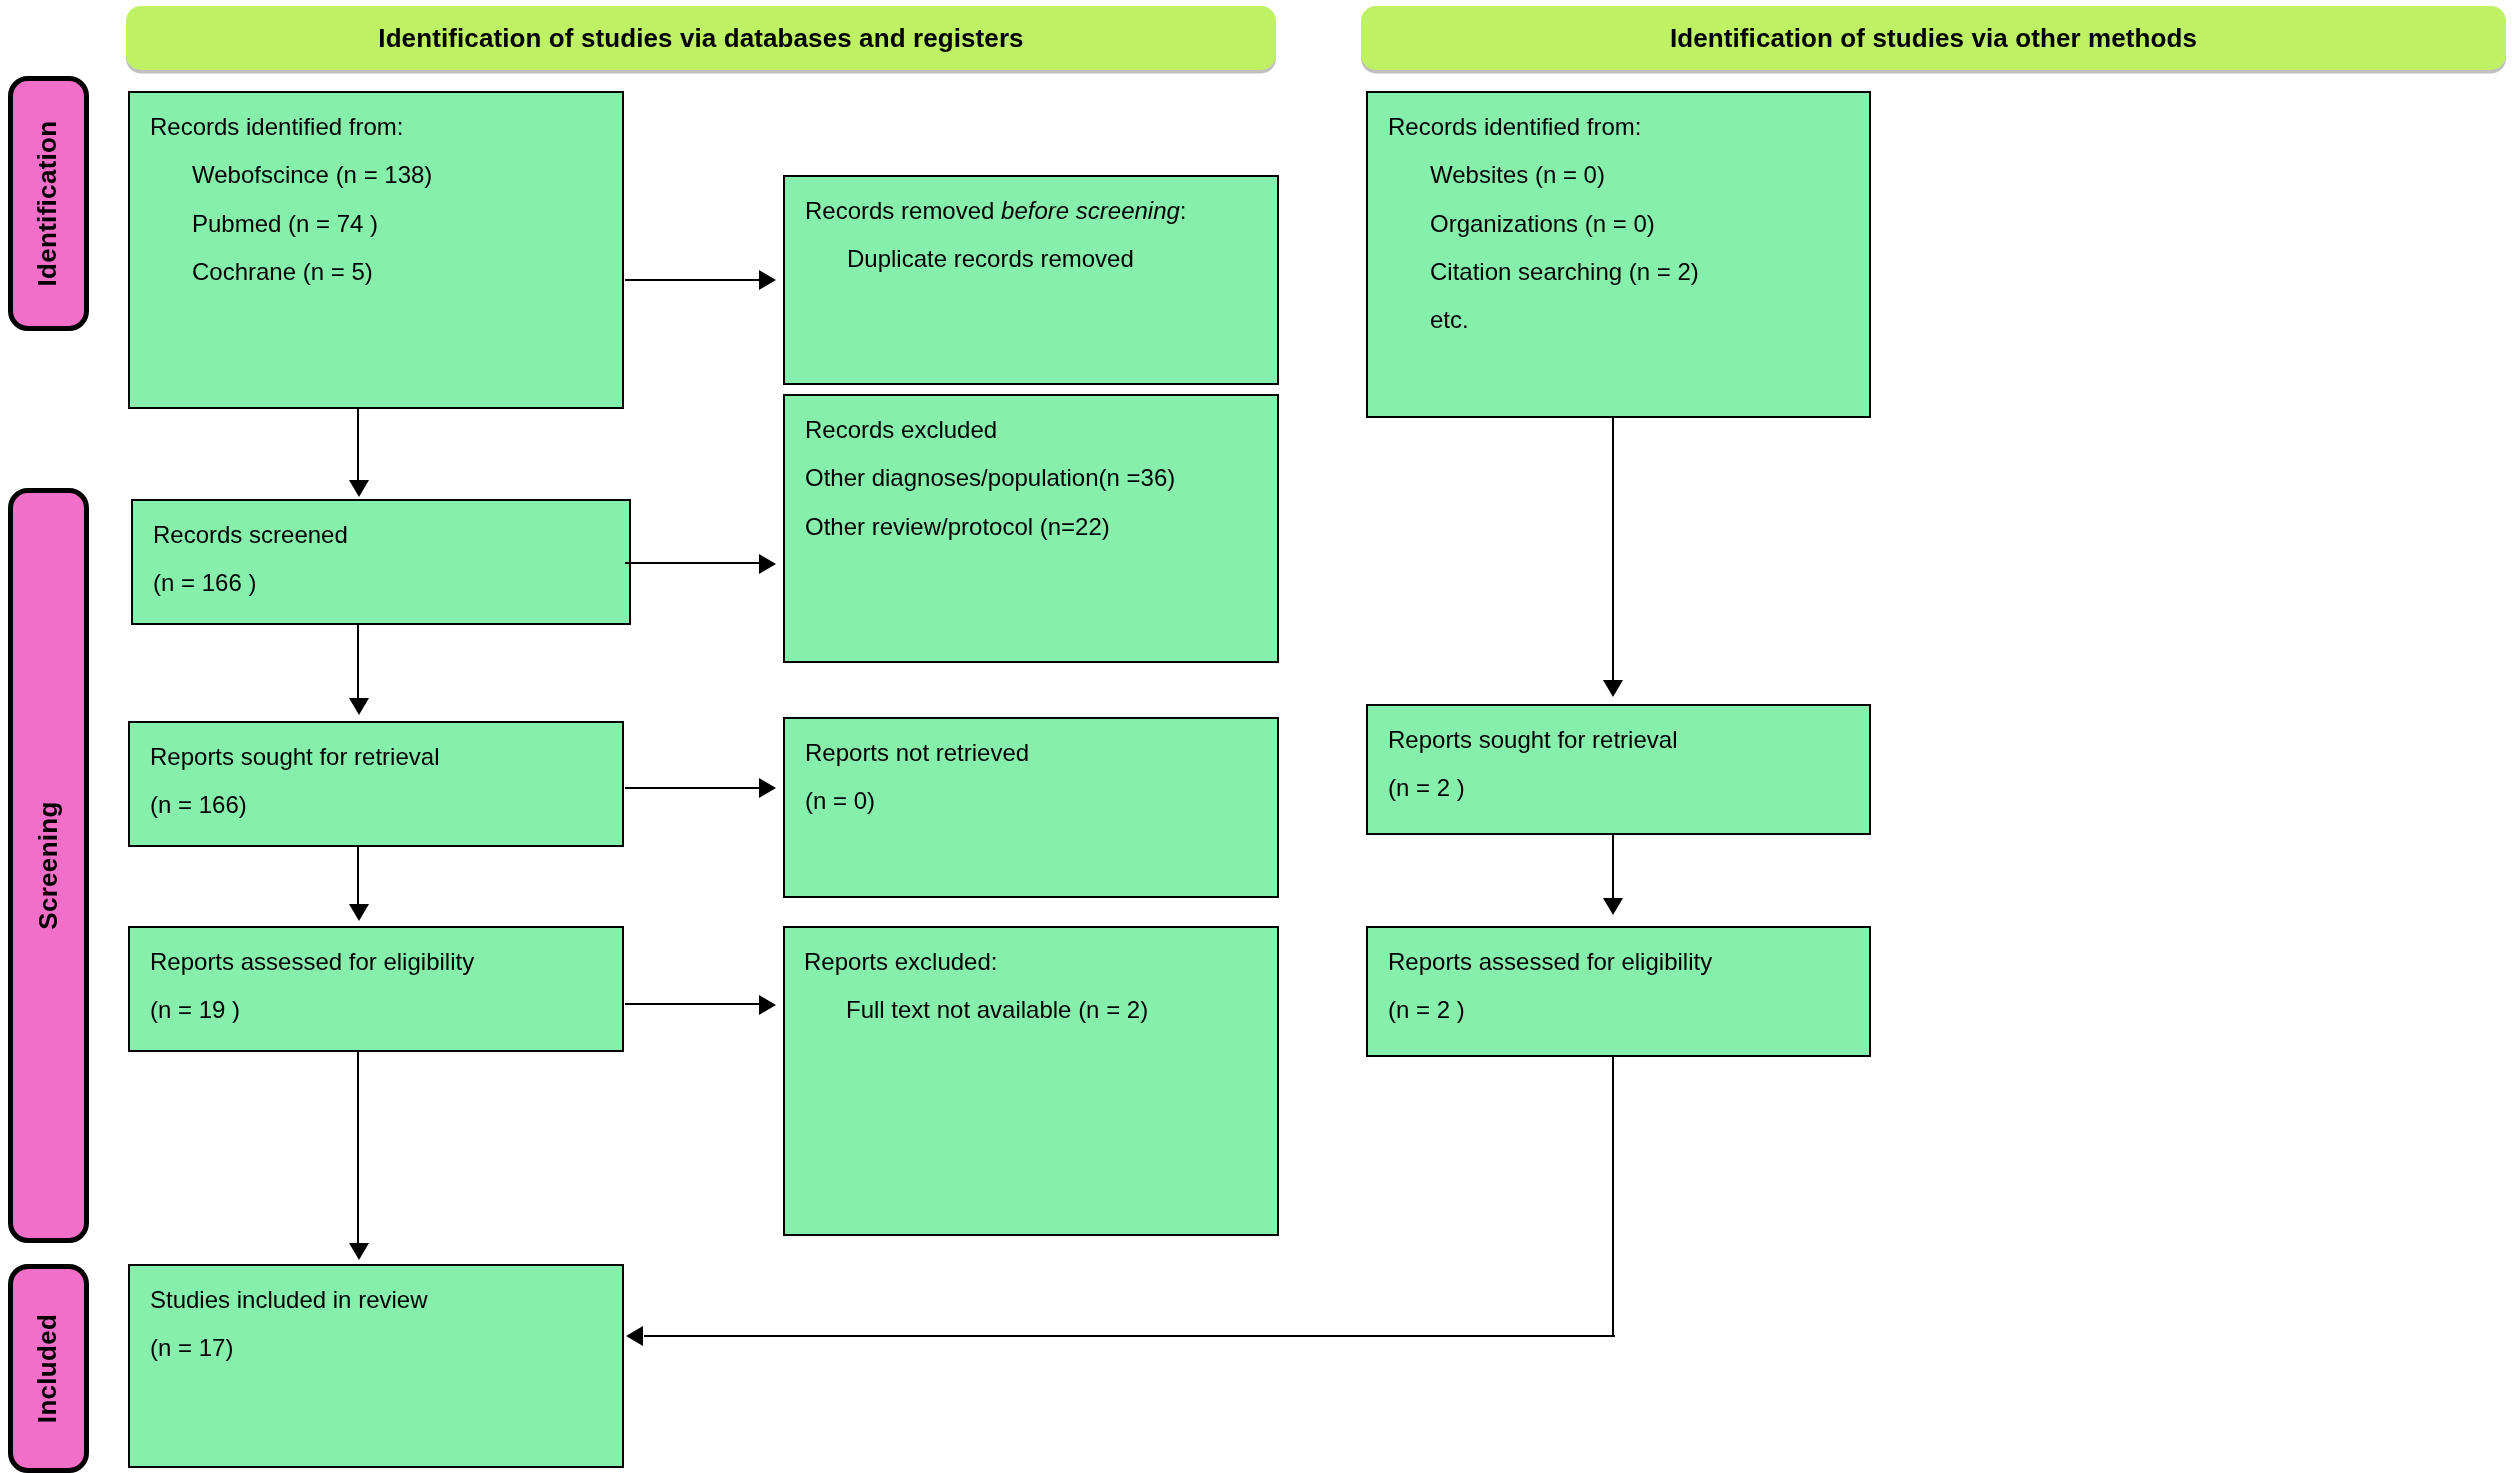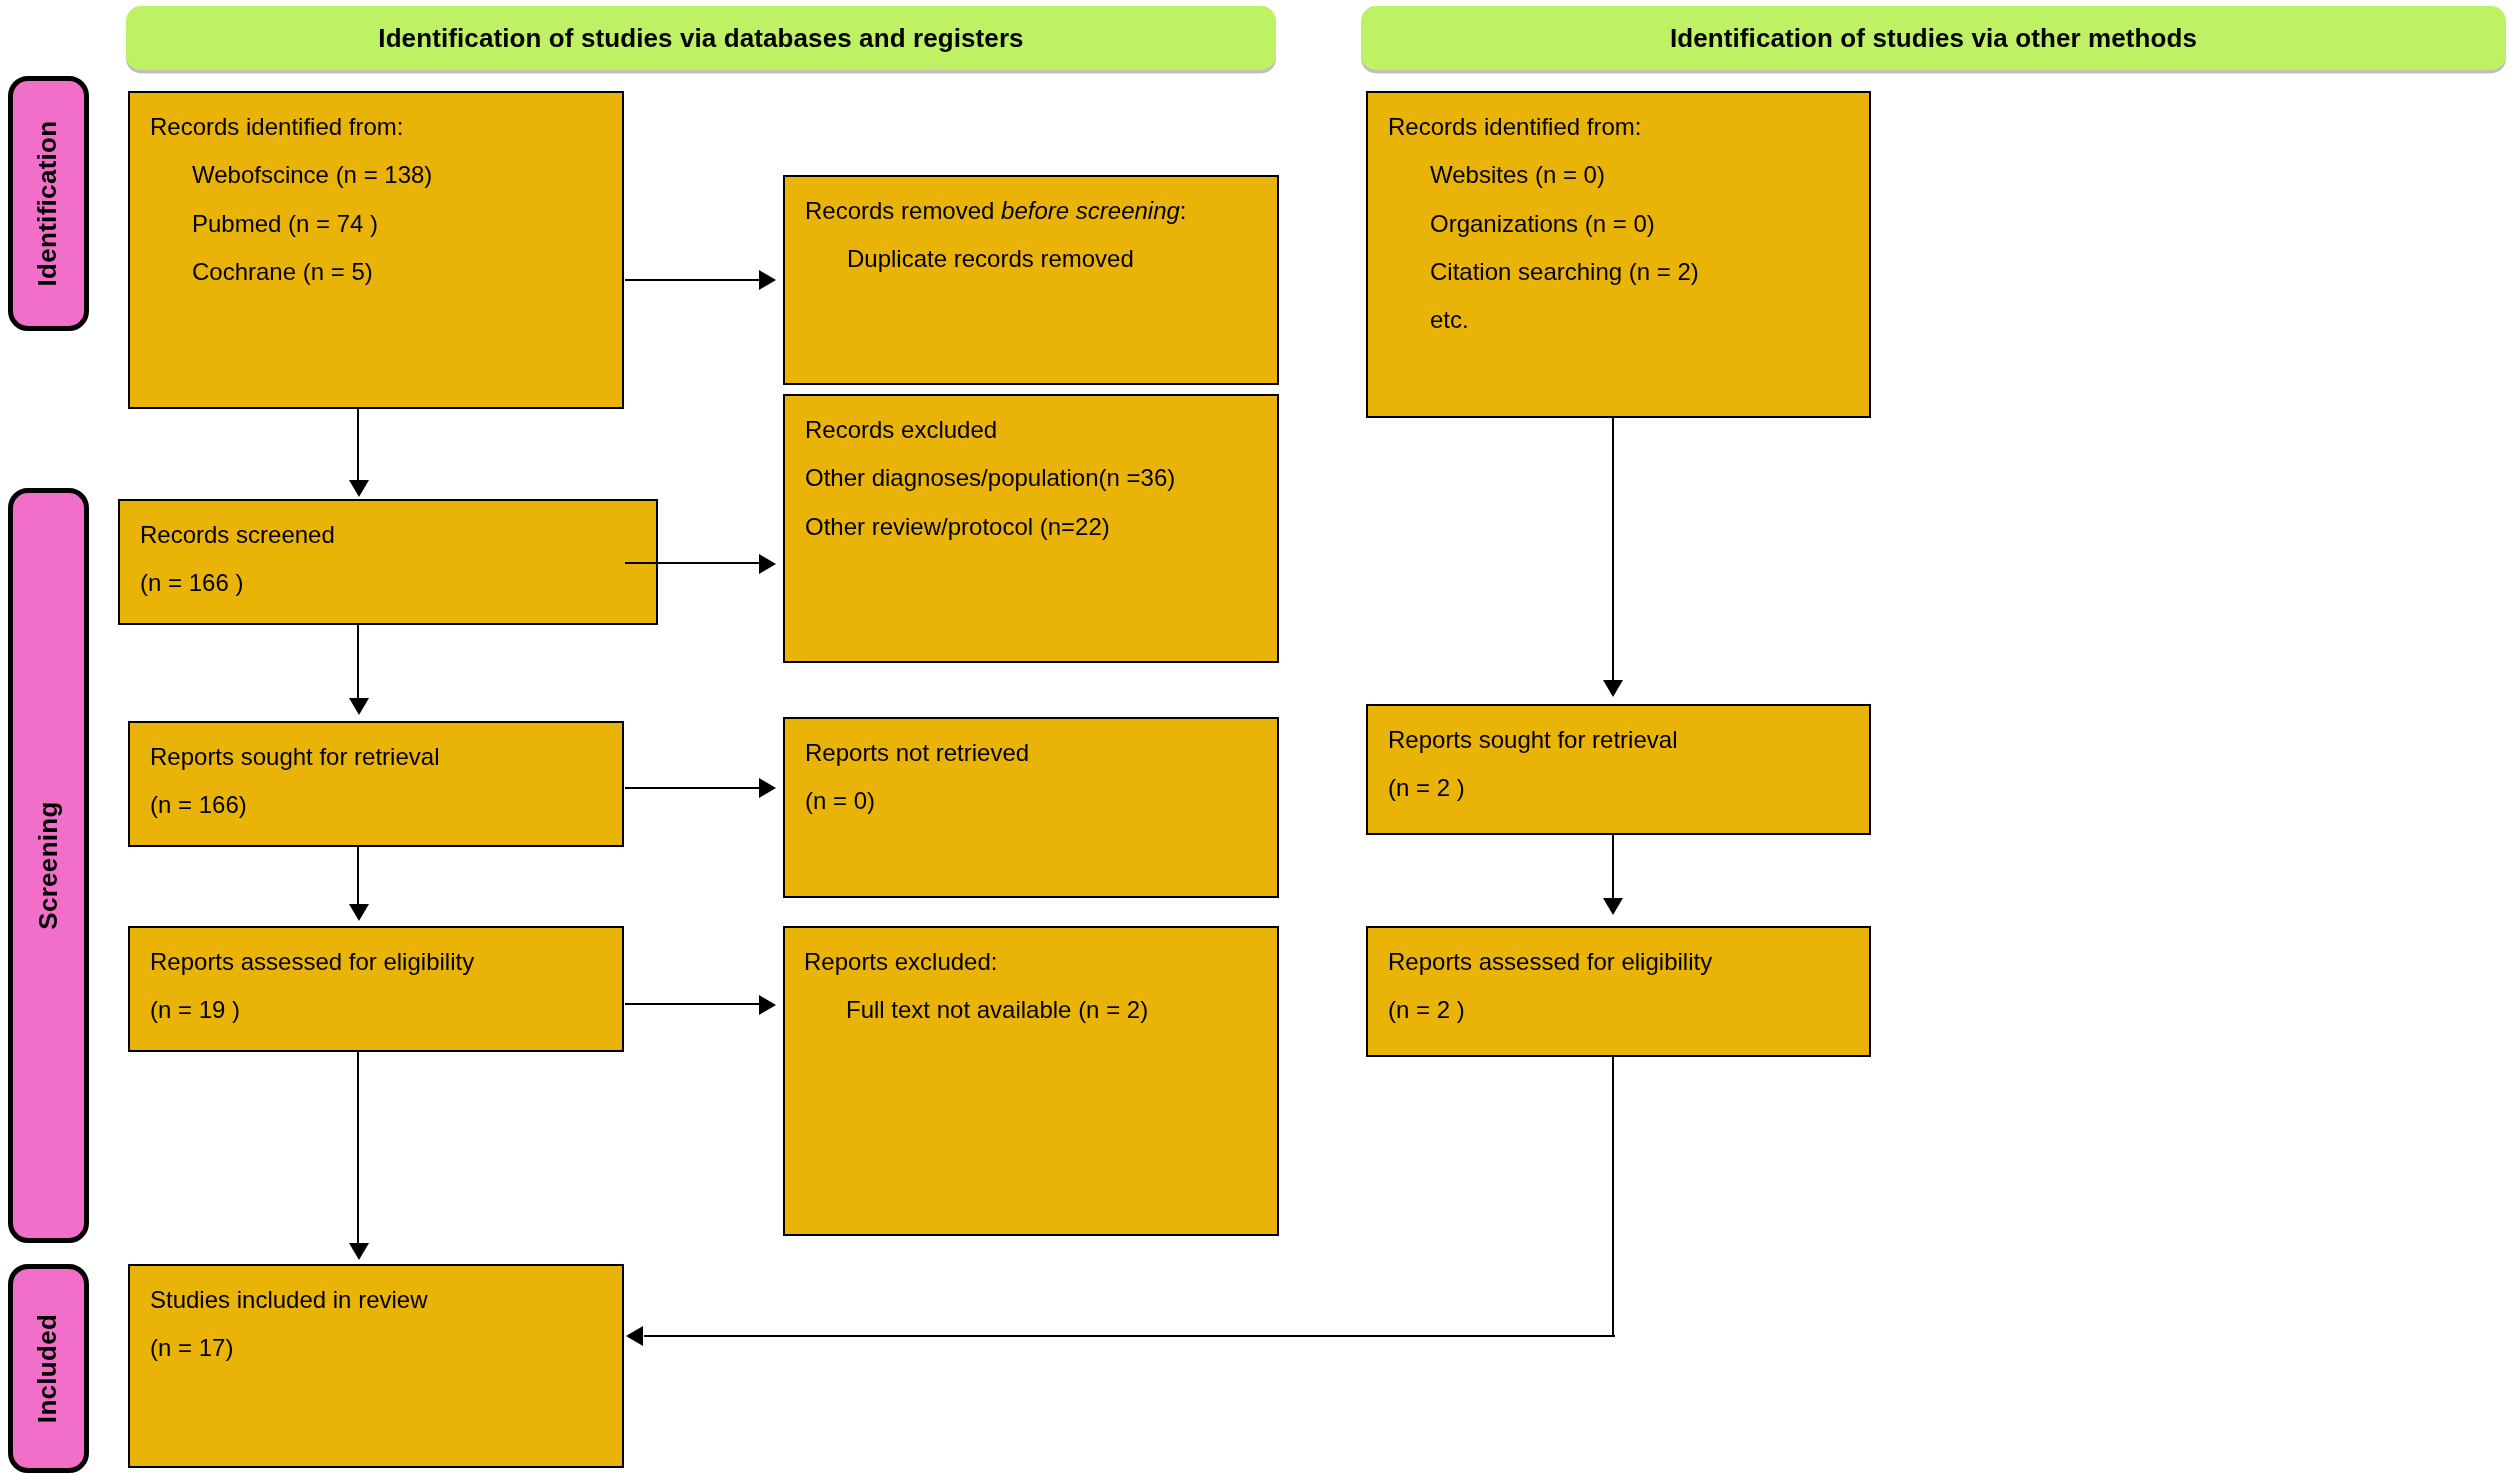--- a/index.html
+++ b/index.html
@@ -22,21 +22,21 @@
     position:absolute;background:#F26FC9;border:5.3px solid #000;border-radius:20px;
     display:flex;align-items:center;justify-content:center;overflow:hidden;
   }
   .stage-rail span{
     transform:rotate(-90deg);white-space:nowrap;
     font-size:26px;font-weight:bold;color:#000;letter-spacing:0.3px;
   }
 
   
   .fbox{
-    position:absolute;background:#eab308;border:2.3px solid #000;
+    position:absolute;background:#86efac;border:2.3px solid #000;
     box-sizing:border-box;padding:20px 17.5px 11.7px 20px;
   }
   .fbox p{margin:0 0 20px 0;font-size:24px;line-height:1.18;color:#000;}
   .fbox p:last-child{margin-bottom:0;}
   .fbox p.ind{padding-left:42px;}
   .fbox em{font-style:italic;}
 
   
   .ln{position:absolute;background:#000;}
   .ln.v{width:2.3px;}
@@ -68,21 +68,21 @@
     <span>Included</span>
   </div>
 
   <div class="fbox" style="left:128px;top:91px;width:496px;height:318px;">
     <p>Records identified from:</p>
     <p class="ind">Webofscince (n = 138)</p>
     <p class="ind">Pubmed (n = 74 )</p>
     <p class="ind">Cochrane (n = 5)</p>
   </div>
 
-  <div class="fbox" style="left:118px;top:499px;width:540px;height:126px;">
+  <div class="fbox" style="left:131px;top:499px;width:500px;height:126px;">
     <p>Records screened</p>
     <p>(n = 166 )</p>
   </div>
 
   <div class="fbox" style="left:128px;top:721px;width:496px;height:126px;">
     <p>Reports sought for retrieval</p>
     <p>(n = 166)</p>
   </div>
 
   <div class="fbox" style="left:128px;top:926px;width:496px;height:126px;">

